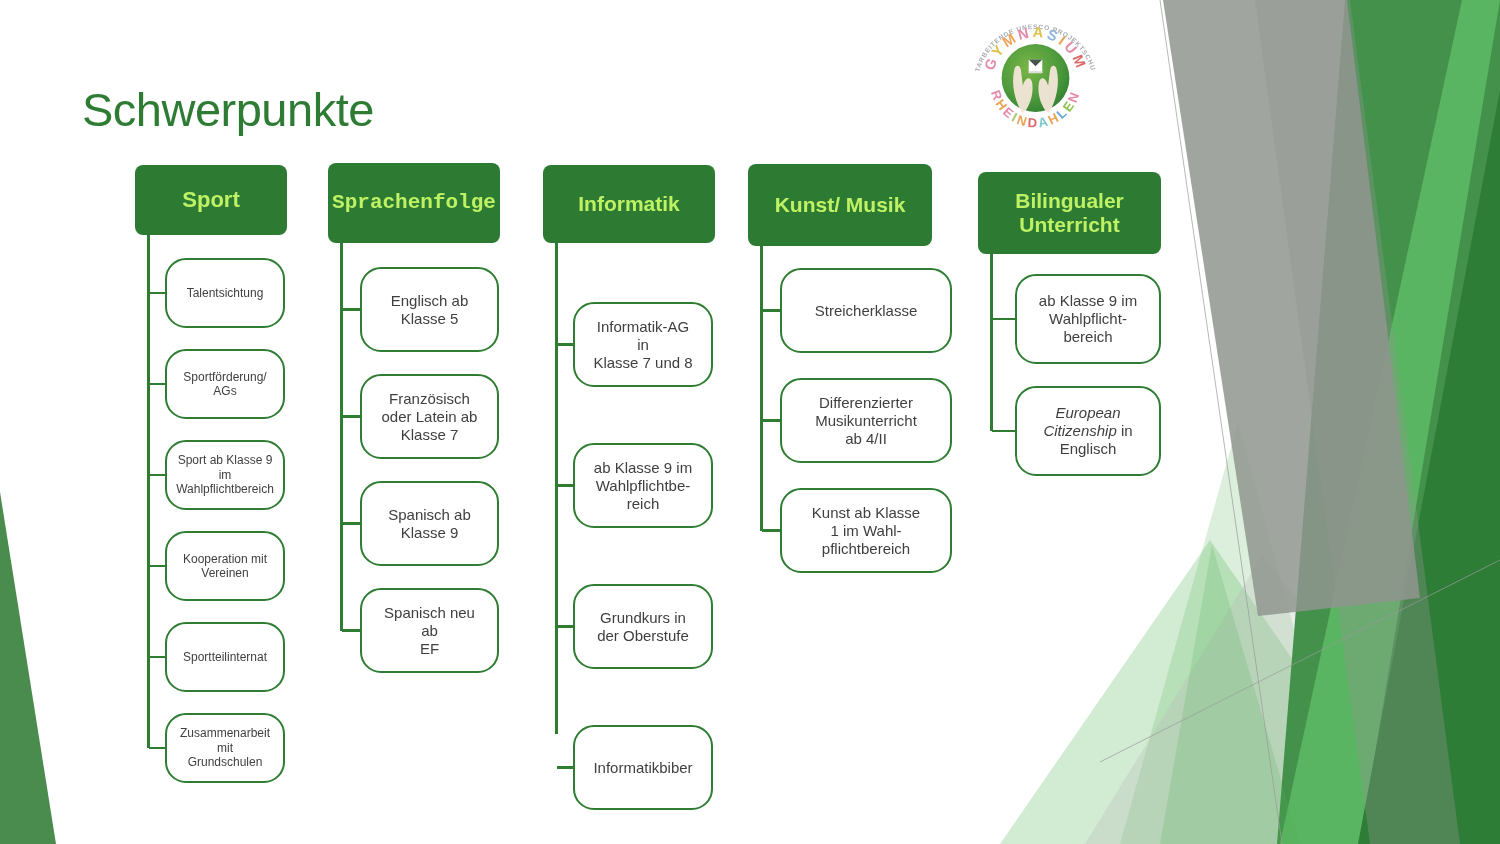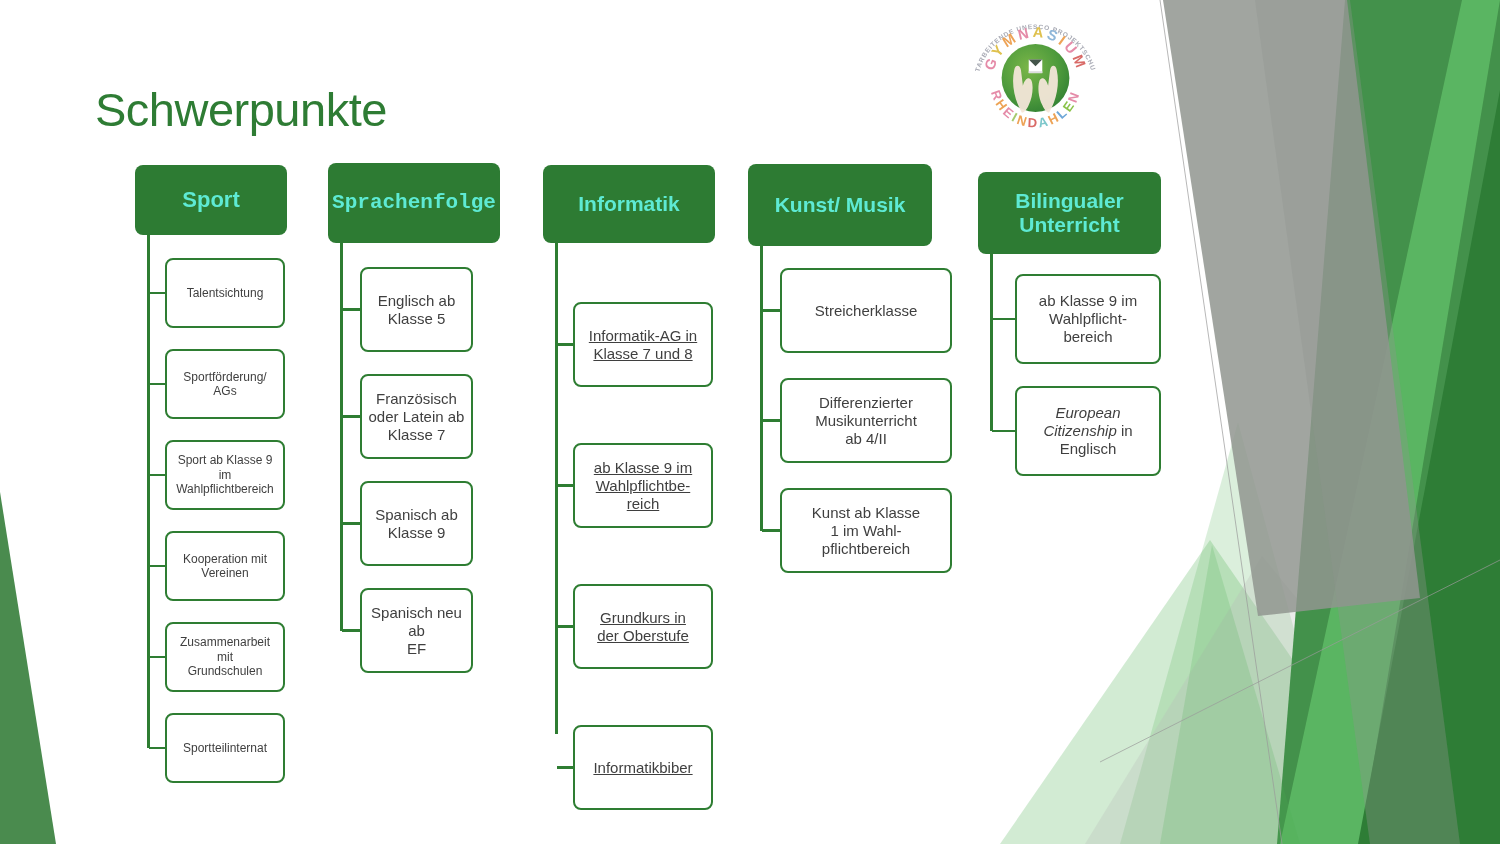--- a/index.html
+++ b/index.html
@@ -5,59 +5,59 @@
   * { margin:0; padding:0; box-sizing:border-box; }
   html,body { width:1500px; height:844px; }
   body {
     font-family: "Liberation Sans", "DejaVu Sans", sans-serif;
     background:#ffffff; overflow:hidden; position:relative;
   }
   .slide { position:absolute; inset:0; width:1500px; height:844px; background:#fff; }
   .deco-svg { position:absolute; inset:0; z-index:0; pointer-events:none; }
 
   .title {
-    position:absolute; left:95px; top:82px; z-index:2;
+    position:absolute; left:82px; top:82px; z-index:2;
     font-size:47px; color:#2e7c34; letter-spacing:-0.5px; font-weight:400;
   }
 
   .logo { position:absolute; left:958px; top:2px; width:155px; height:150px; z-index:2; }
 
   .col { position:absolute; z-index:2; display:flex; flex-direction:column; align-items:stretch; }
   .header {
-    background:#2d7b33; color:#5eead4; border-radius:8px;
+    background:#2d7b33; color:#bef264; border-radius:8px;
     display:flex; align-items:center; justify-content:center;
     text-align:center; font-weight:bold; line-height:1.15;
   }
   .header-label { white-space:pre-line; }
   .node {
-    position:relative; background:#ffffff; border:2.5px solid #2e7d32; border-radius:8px;
+    position:relative; background:#ffffff; border:2.5px solid #2e7d32; border-radius:21px;
     display:flex; align-items:center; justify-content:center; text-align:center;
-    color:#3f3f3f; line-height:1.2; padding:3px 5px;
+    color:#3f3f3f; line-height:1.2; padding:3px 15px;
   }
   .node-label { white-space:pre-line; }
   .node::before {
     content:""; position:absolute; top:50%; margin-top:-1.25px;
     left:calc(-1 * var(--stub)); width:var(--stub); height:2.5px; background:#2e7d32;
   }
   .vline { position:absolute; left:12px; width:2.5px; background:#2e7d32; }
 
   
   .c1 { left:135px; top:165px; width:152px; }
   .c1 .header { height:70px; font-size:22px; }
   .c1 .node { --stub:18px; width:120px; height:70px; margin:21px 0 0 30px; font-size:12px; }
   .c1 .node.first { margin-top:23px; }
   
   .c2 { left:328px; top:163px; width:172px; }
   .c2 .header { height:80px; font-size:21px;font-family:Liberation Mono, monospace; }
-  .c2 .node { --stub:20px; width:113px; height:85px; margin:22px 0 0 32px; font-size:15px; }
+  .c2 .node { --stub:20px; width:139px; height:85px; margin:22px 0 0 32px; font-size:15px; }
   .c2 .node.first { margin-top:24px; }
   
   .c3 { left:543px; top:165px; width:172px;gap:35px; }
   .c3 .header { height:78px; font-size:21px; }
-  .c3 .node { --stub:18px; width:140px; height:85px; margin:21px 4px 0 30px; font-size:15px;text-decoration:underline; }
+  .c3 .node { --stub:18px; width:140px; height:85px; margin:21px 4px 0 30px; font-size:15px; }
   .c3 .node.first { margin-top:24px; }
   
   .c4 { left:748px; top:164px; width:184px; }
   .c4 .header { height:82px; font-size:21px; }
   .c4 .node { --stub:20px; width:172px; height:85px; margin:25px 10px 0 32px; font-size:15px; }
   .c4 .node.first { margin-top:22px; }
   
   .c5 { left:978px; top:172px; width:183px; }
   .c5 .header { height:82px; font-size:21px; }
   .c5 .node { --stub:25px; width:146px; height:90px; margin:22px 0 0 37px; font-size:15px; }
@@ -140,25 +140,25 @@
       </div>
     <div class="node">
         <span class="node-label">Sport ab Klasse 9 im
 Wahlpflichtbereich</span>
       </div>
     <div class="node">
         <span class="node-label">Kooperation mit
 Vereinen</span>
       </div>
     <div class="node">
+        <span class="node-label">Sportteilinternat</span>
+      </div>
+    <div class="node">
         <span class="node-label">Zusammenarbeit mit
 Grundschulen</span>
-      </div>
-    <div class="node">
-        <span class="node-label">Sportteilinternat</span>
       </div>
   </div>
 
   <div class="col c2">
     <div class="header">
         <span class="header-label">Sprachenfolge</span>
       </div>
     <div class="vline" style="top:80px;height:388px;"></div>
     <div class="node first">
         <span class="node-label">Englisch ab

